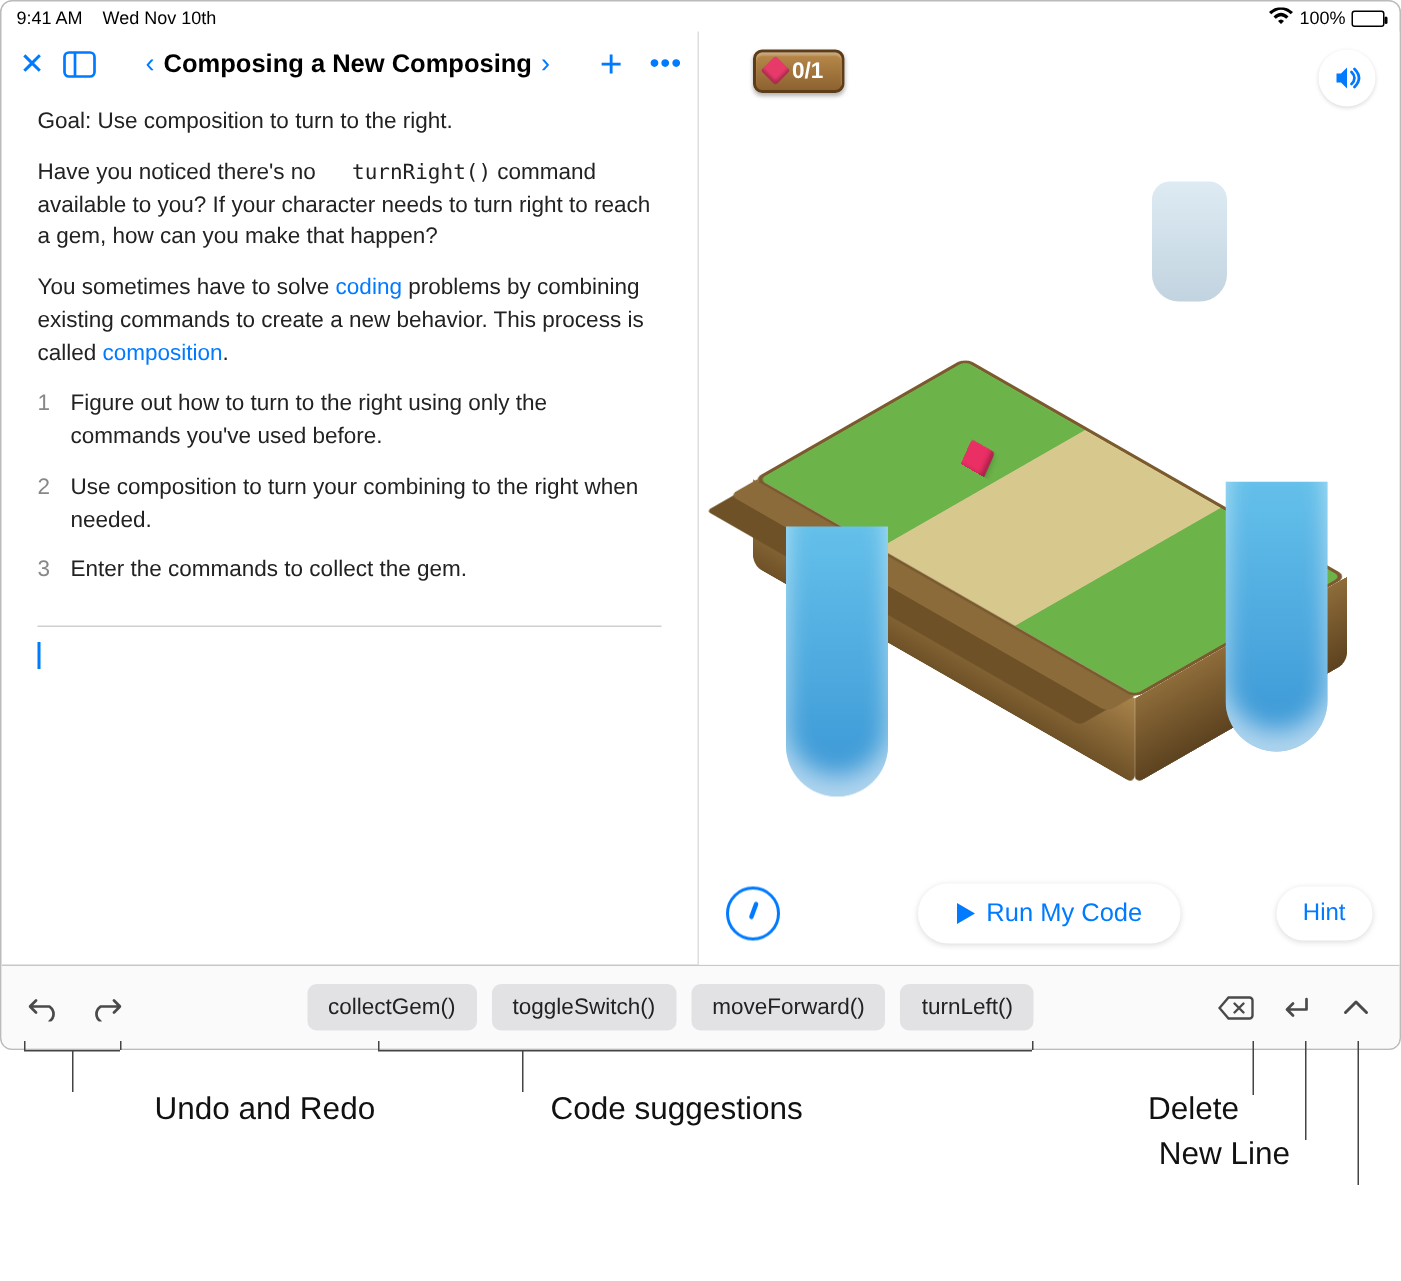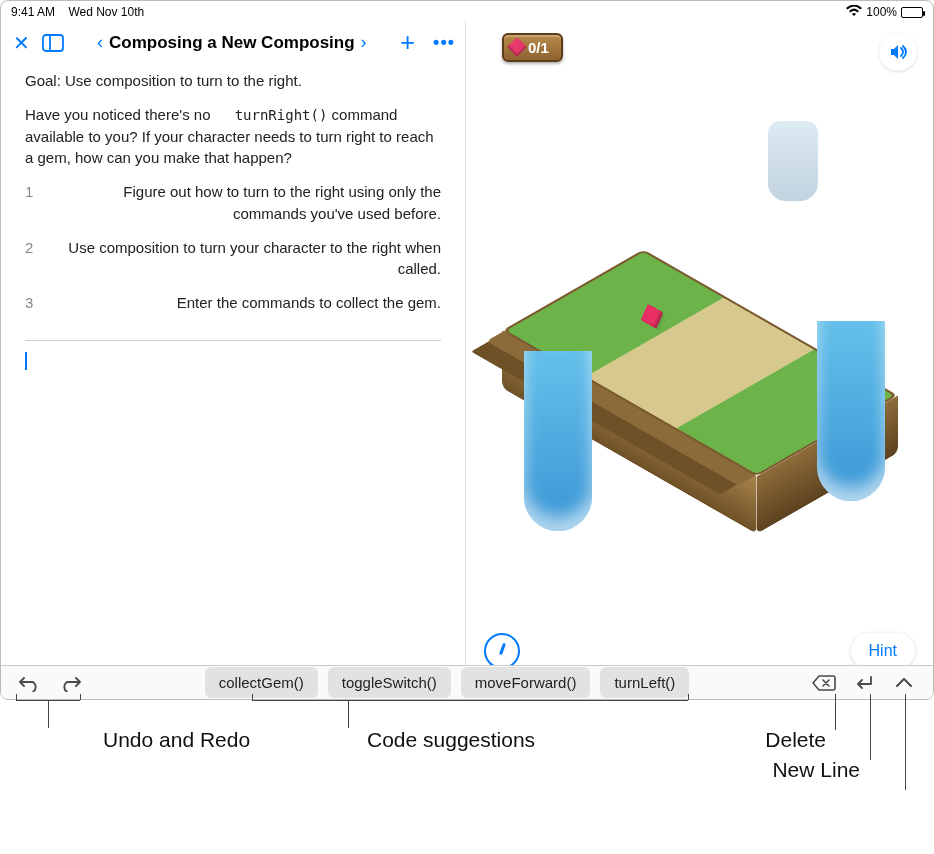--- a/index.html
+++ b/index.html
@@ -29,21 +29,21 @@
   .nav .title { color:#000; font-weight:600; }
   .nav .chev { color:#007aff; font-size:18px; font-weight:500; }
   .nav .plus { color:#007aff; font-size:26px; font-weight:300; }
   .nav .more { color:#007aff; font-size:18px; letter-spacing:1px; font-weight:700; margin-left:6px; }
   
   .content { padding: 6px 24px 10px 24px; font-size:15px; color:#222; line-height:1.45; overflow:auto; flex-shrink:0; }
   .content p { margin-bottom:12px; }
   .content .goal strong { font-weight:400; }
   code.inline { font-family: Menlo, monospace; font-size:14px;margin-left:20px; }
   a.term { color:#007aff; text-decoration:none; }
-  ol.steps { list-style:none; counter-reset:step; margin-top:2px;text-align:right; }
+  ol.steps { list-style:none; counter-reset:step; margin-top:2px; }
   ol.steps li { counter-increment:step; position:relative; padding-left:22px; margin-bottom:12px; }
   ol.steps li::before { content:counter(step); position:absolute; left:0; top:0; color:#888; font-weight:500; }
   .code-divider { border-top:1px solid #d0d0d0; margin: 4px 24px 0 24px; }
   .code-area { flex:1; padding:10px 24px; }
   .cursor { display:inline-block; width:2px; height:18px; background:#007aff; vertical-align:middle; }
   
   .scene {
     position:absolute; inset:0;
     background: linear-gradient(#ffffff 0%, #ffffff 55%, #ffffff 100%);
     overflow:hidden;
@@ -134,21 +134,21 @@
   }
   .runbtn .tri { width:0; height:0; border-left:12px solid #007aff; border-top:7px solid transparent; border-bottom:7px solid transparent; }
   .hintbtn {
     position:absolute; right:18px;
     background:#fff; border-radius:20px; padding:9px 18px;
     box-shadow:0 1px 4px rgba(0,0,0,.15);
     color:#007aff; font-size:16px;
   }
   
   .toolbar {
-    height:34px; border-top:1px solid #c8c8c8; background:#fafafa;
+    height:56px; border-top:1px solid #c8c8c8; background:#fafafa;
     display:flex; align-items:center; padding:0 14px; gap:10px;
   }
   .toolbar .spacer { flex:1; }
   .tb-btn { color:#3a3a3a; display:flex; align-items:center; justify-content:center; width:30px; height:30px; }
   .suggestions { display:flex; gap:10px; }
   .suggestion {
     background:#e2e2e4; border-radius:6px; padding:7px 14px;
     font-size:15px; color:#222;
   }
   
@@ -199,23 +199,26 @@
       </div>
 
       <div class="content">
         <p class="goal">
           <strong>Goal:</strong>
           <span>Use composition to turn to the right.</span>
         </p>
         <p>
           <span>Have you noticed there's no </span><code class="inline">turnRight()</code><span> command available to you? If your character needs to turn right to reach a gem, how can you make that happen?</span>
         </p>
+        <p>
+          <span>You sometimes have to solve </span><a class="term">coding</a><span> problems by combining existing commands to create a new behavior. This process is called </span><a class="term">composition</a><span>.</span>
+        </p>
         <ol class="steps">
           <li>Figure out how to turn to the right using only the commands you've used before.</li>
-          <li>Use composition to turn your character to the right when called.</li>
+          <li>Use composition to turn your combining to the right when needed.</li>
           <li>Enter the commands to collect the gem.</li>
         </ol>
       </div>
       <div class="code-divider"></div>
       <div class="code-area">
         <span class="cursor"></span>
       </div>
     </div>
 
     <div class="right-pane">
@@ -240,20 +243,24 @@
                 <div class="body"></div>
                 <div class="eye"></div>
               </div>
           </div>
         </div>
         <div class="waterfall-l"></div>
         <div class="waterfall-r"></div>
 
         <div class="runbar">
           <div class="speed"></div>
+          <div class="runbtn">
+            <span class="tri"></span>
+            <span>Run My Code</span>
+          </div>
           <div class="hintbtn">
             <span>Hint</span>
           </div>
         </div>
       </div>
     </div>
   </div>
 
   <div class="toolbar">
     <span class="tb-btn">

